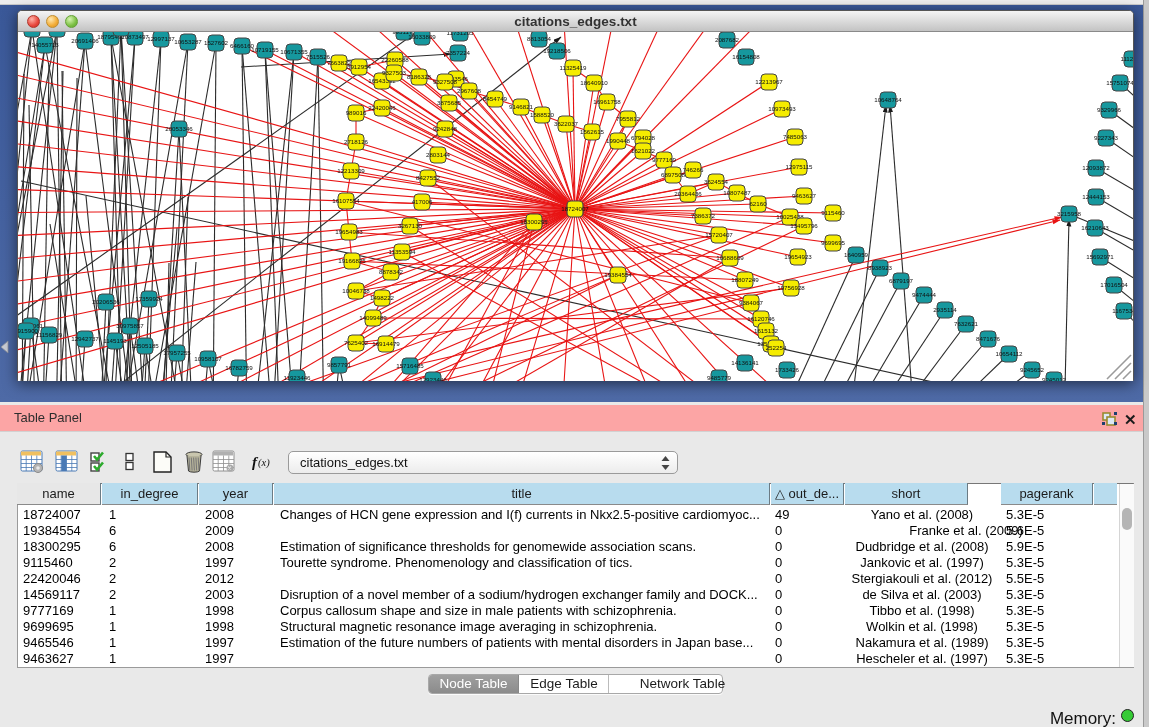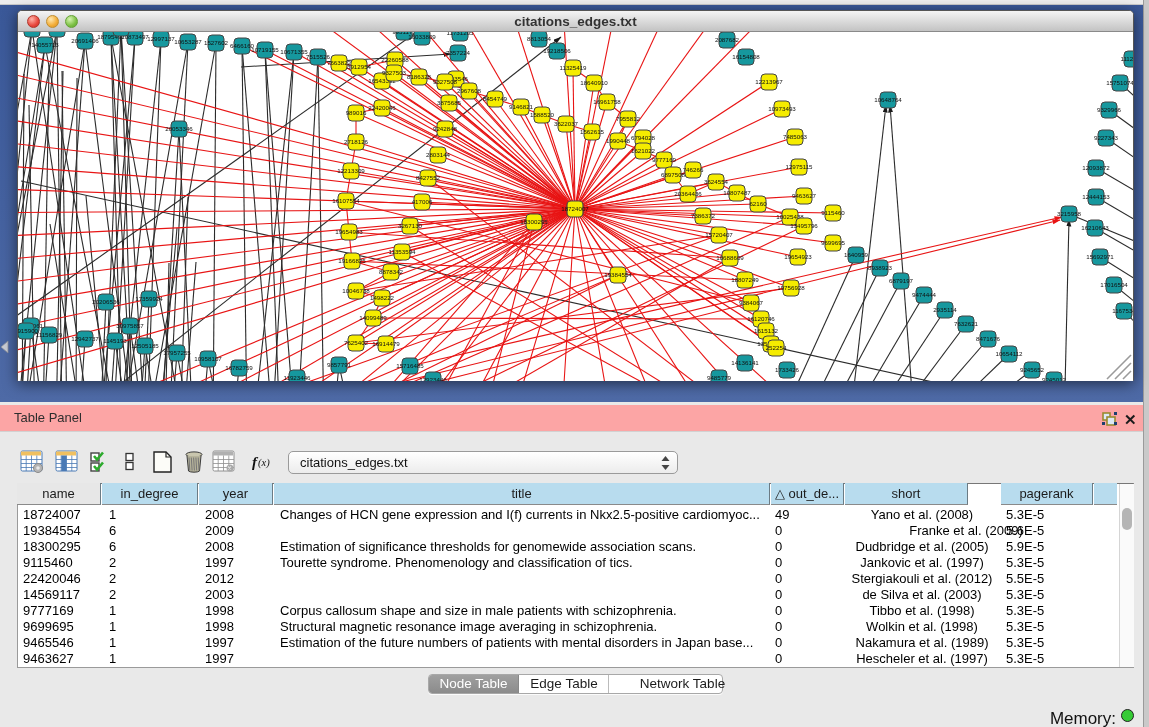--- a/index.html
+++ b/index.html
@@ -704,21 +704,21 @@
     <span style="left:775px">0</span>
     <span style="left:888px;width:156px;text-align:center">Franke et al. (2009)</span>
     <span style="left:1006px">5.6E-5</span>
   </div>
 <div class="row" style="top:539px">
     <span style="left:23px">18300295</span>
     <span style="left:109px">6</span>
     <span style="left:205px">2008</span>
     <span style="left:280px">Estimation of significance thresholds for genomewide association scans.</span>
     <span style="left:775px">0</span>
-    <span style="left:844px;width:156px;text-align:center">Dudbridge et al. (2005)</span>
+    <span style="left:844px;width:156px;text-align:center">Dudbridge et al. (2008)</span>
     <span style="left:1006px">5.9E-5</span>
   </div>
 <div class="row" style="top:555px">
     <span style="left:23px">9115460</span>
     <span style="left:109px">2</span>
     <span style="left:205px">1997</span>
     <span style="left:280px">Tourette syndrome. Phenomenology and classification of tics.</span>
     <span style="left:775px">0</span>
     <span style="left:844px;width:156px;text-align:center">Jankovic et al. (1997)</span>
     <span style="left:1006px">5.3E-5</span>
@@ -728,20 +728,21 @@
     <span style="left:109px">2</span>
     <span style="left:205px">2012</span>
     <span style="left:775px">0</span>
     <span style="left:844px;width:156px;text-align:center">Stergiakouli et al. (2012)</span>
     <span style="left:1006px">5.5E-5</span>
   </div>
 <div class="row" style="top:587px">
     <span style="left:23px">14569117</span>
     <span style="left:109px">2</span>
     <span style="left:205px">2003</span>
+    <span style="left:280px">Disruption of a novel member of a sodium/hydrogen exchanger family and DOCK...</span>
     <span style="left:775px">0</span>
     <span style="left:844px;width:156px;text-align:center">de Silva et al. (2003)</span>
     <span style="left:1006px">5.3E-5</span>
   </div>
 <div class="row" style="top:603px">
     <span style="left:23px">9777169</span>
     <span style="left:109px">1</span>
     <span style="left:205px">1998</span>
     <span style="left:280px">Corpus callosum shape and size in male patients with schizophrenia.</span>
     <span style="left:775px">0</span>

